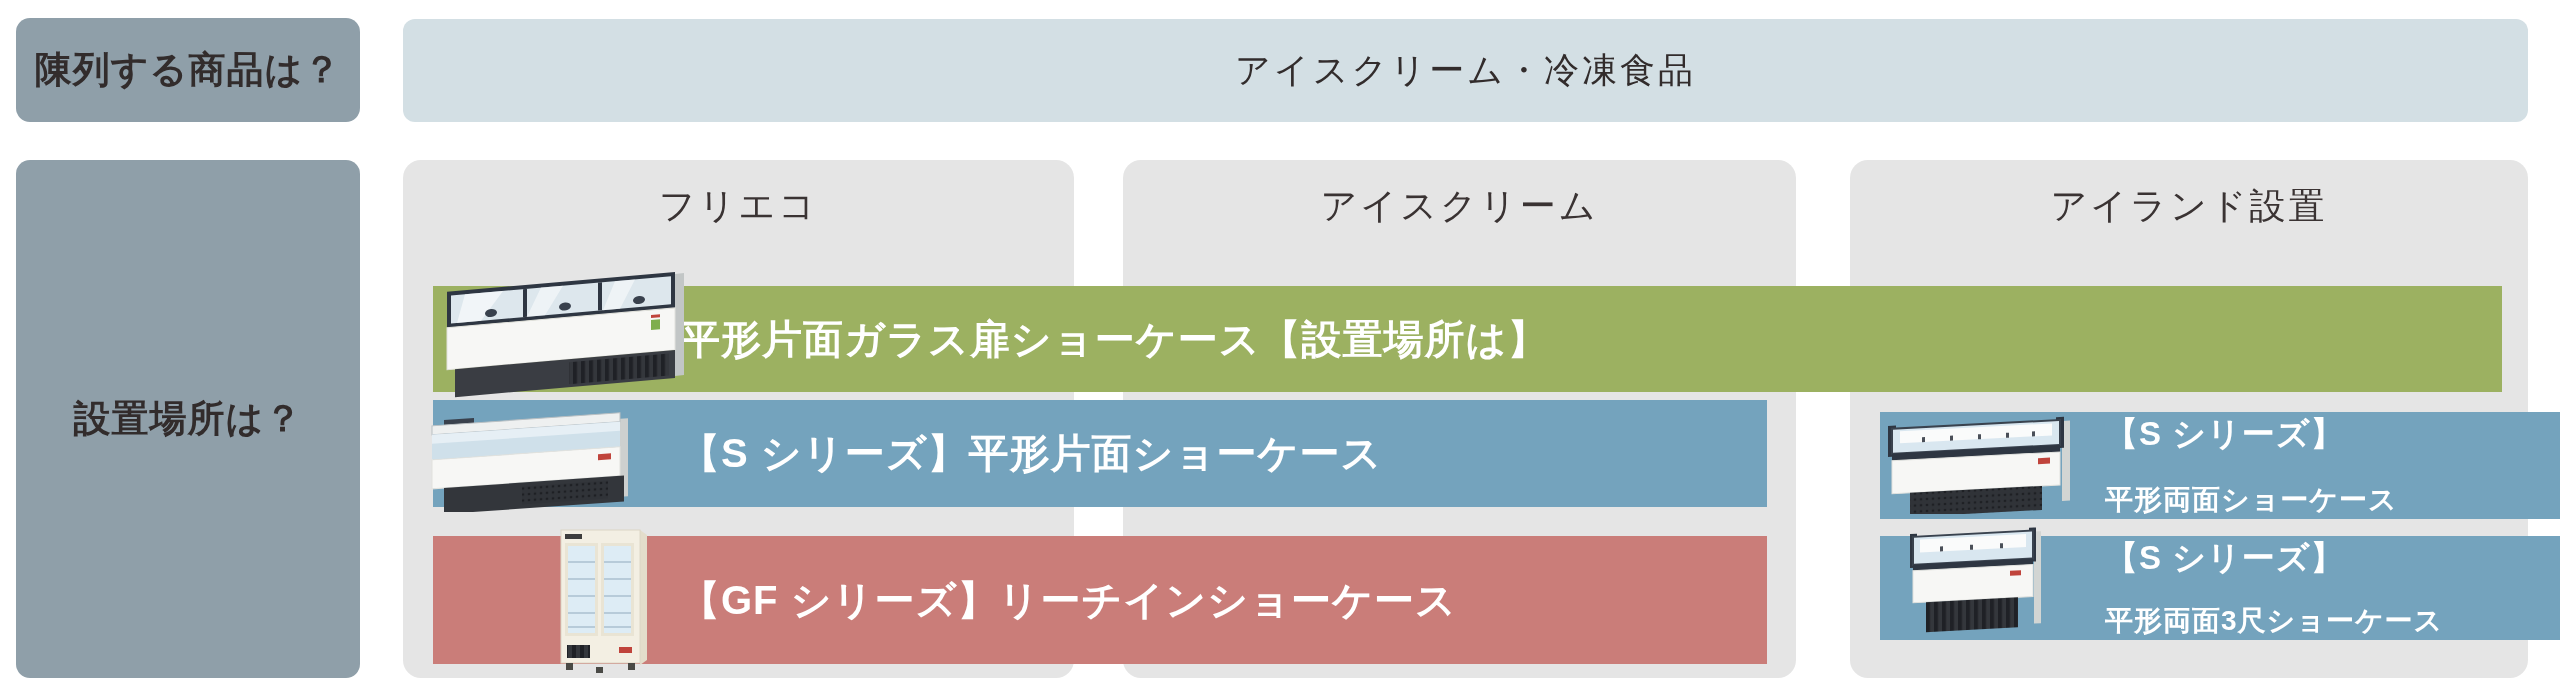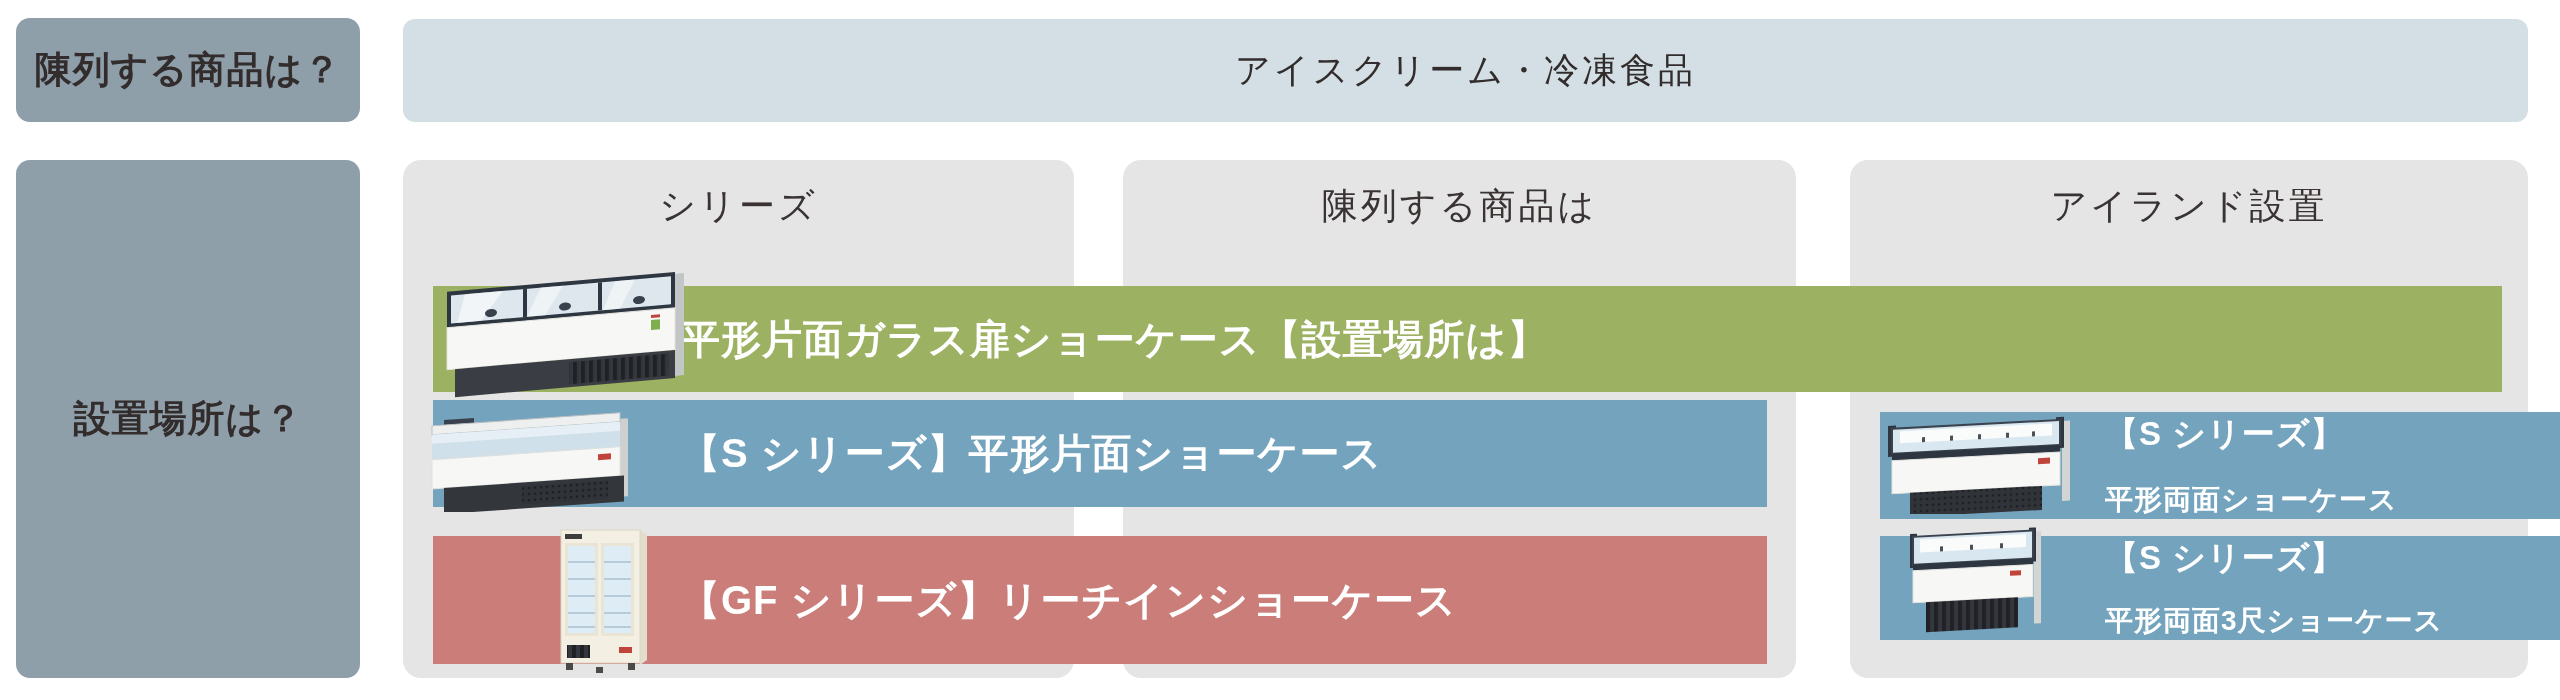--- a/index.html
+++ b/index.html
@@ -69,24 +69,24 @@
 
   <div id="topbar" class="abs">
     <span>アイスクリーム・冷凍食品</span>
   </div>
 
   <div id="q-location" class="abs q-box">
     <span>設置場所は？</span>
   </div>
 
   <div id="col-wall" class="abs column">
-    <div class="col-header">シリーズ</div>
+    <div class="col-header">フリエコ</div>
   </div>
   <div id="col-counter" class="abs column">
-    <div class="col-header">陳列する商品は</div>
+    <div class="col-header">アイスクリーム</div>
   </div>
   <div id="col-island" class="abs column">
     <div class="col-header">アイランド設置</div>
   </div>
 
   <div id="bar-frieco" class="abs bar">
     <span>平形片面ガラス扉ショーケース【設置場所は】</span>
   </div>
 
   <div id="bar-s-single" class="abs bar">

